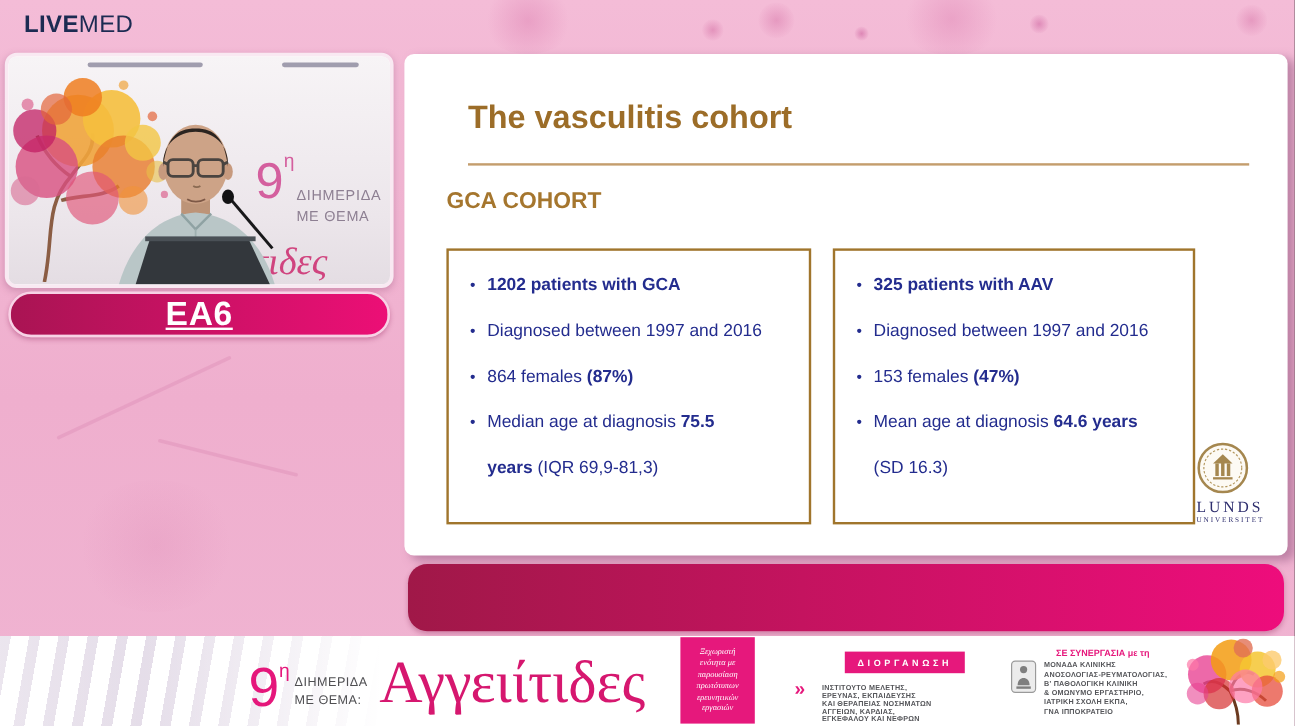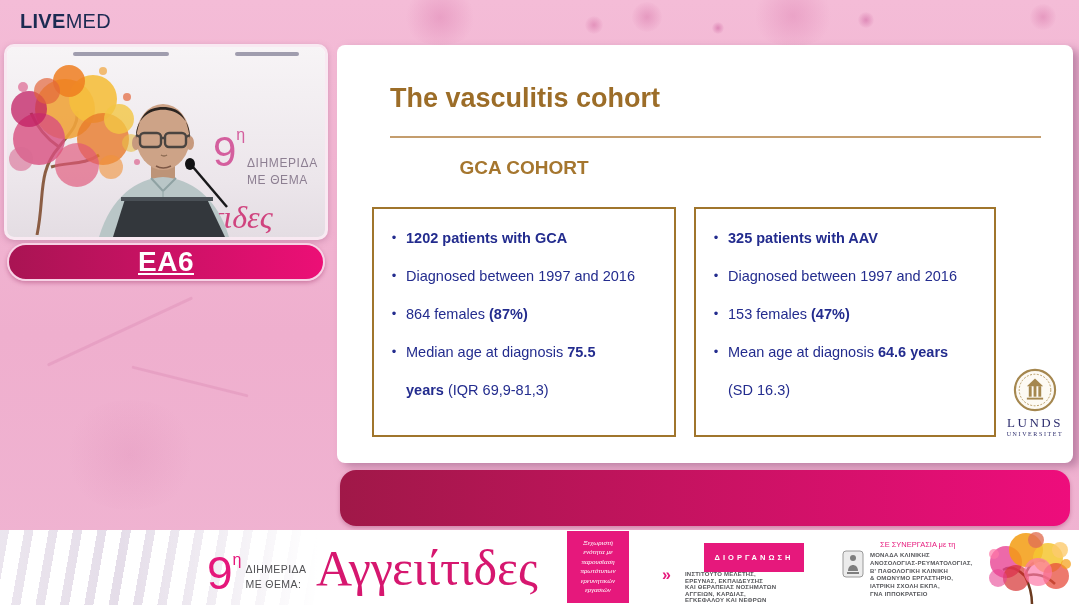--- a/index.html
+++ b/index.html
@@ -36,32 +36,32 @@
                    background:linear-gradient(90deg,#a91453,#ec0f76); border:2px solid #f7d2e5;
                    color:#fff; font-weight:bold; font-size:28px; letter-spacing:.5px;
                    display:flex; align-items:center; justify-content:center;
                    box-shadow:0 2px 4px rgba(140,20,80,.35);text-decoration:underline; }
 
   
   .slide { left:337px; top:45px; width:736px; height:418px; background:#fff; border-radius:8px;
            box-shadow:6px 4px 8px rgba(148,90,130,.55); }
   .slide-title { left:53px; top:38px; font-size:27px; font-weight:bold; color:#9c6d28; }
   .slide-rule { left:53px; top:91px; width:651px; height:2px; background:#c49d6d; }
-  .col-header { top:112px; text-align:center; font-size:19px; font-weight:bold; color:#a5762e; }
+  .col-header { top:112px; text-align:left; font-size:19px; font-weight:bold; color:#a5762e; }
   .col-header.gca { left:35px; width:304px; }
   .col-header.aav { left:357px; width:302px; }
   .cohort-box { top:162px; height:230px; border:2px solid #a0752c; padding:10px 6px 0 8px; background:#fff; }
   .cohort-box.gca { left:35px; width:304px; }
   .cohort-box.aav { left:357px; width:302px; }
   .bullet-row { display:flex; line-height:38px; font-size:14.5px; color:#232c8e; }
   .bullet-dot { width:24px; text-align:center; font-size:13px; }
   .bullet-text { flex:1; white-space:pre-wrap; }
   .b { font-weight:bold; }
 
-  .uni-logo { left:660px; top:323px; width:76px; display:flex; flex-direction:column; align-items:center; }
+  .uni-logo { left:660px; top:323px; width:76px; display:flex; flex-direction:column; }
   .uni-name { font-family:"Liberation Serif","DejaVu Serif",serif; font-size:13px; letter-spacing:2.5px;
               color:#2e2e6e; margin-top:3px; }
   .uni-sub  { font-family:"Liberation Serif","DejaVu Serif",serif; font-size:6px; letter-spacing:1.6px; color:#2e2e6e; }
 
   
   .banner { left:340px; top:470px; width:730px; height:56px; border-radius:16px;
             background:linear-gradient(90deg,#a01848 0%,#c4135f 45%,#ee0d7c 100%);
             display:flex; flex-direction:column; align-items:center; justify-content:center;
             color:#fff; font-weight:bold; font-size:17px; line-height:24px; text-align:center;
             text-shadow:0 1px 1px rgba(70,5,35,.4); box-shadow:0 2px 4px rgba(130,20,70,.3); }
@@ -74,27 +74,27 @@
   .f-badge { left:207px; top:9px; display:flex; }
   .f-num { font-size:46px; line-height:42px; color:#e5177b; }
   .f-num sup { font-size:16px; vertical-align:24px; }
   .f-theme { margin-left:4px; padding-top:23px; font-size:10.5px; line-height:15px; color:#4f4f52; letter-spacing:.4px; }
   .f-title { left:316px; top:12px; font-family:"Liberation Serif","DejaVu Serif",serif;
              font-size:50px; line-height:52px; color:#d6176f; }
   .f-note { left:567px; top:1px; width:62px; height:72px; background:#e6187c; color:#fff;
             font-family:"Liberation Serif","DejaVu Serif",serif; font-style:italic; font-size:7px;
             line-height:9.5px; display:flex; align-items:center; justify-content:center;
             text-align:center; white-space:pre-line; }
-  .f-org-bar { left:704px; top:13px; width:100px; height:29px; background:#e6187c; color:#fff;
+  .f-org-bar { left:704px; top:13px; width:100px; height:18px; background:#e6187c; color:#fff;
                font-size:7.5px; font-weight:bold; letter-spacing:3px; display:flex;
                align-items:center; justify-content:center; }
   .f-chevron { left:662px; top:36px; font-size:16px; font-weight:bold; color:#e6187c; letter-spacing:-2px; }
   .f-org-name { left:685px; top:41px; width:130px; font-size:6px; line-height:6.6px; font-weight:bold;
                 color:#55565a; white-space:pre-line; letter-spacing:.2px; }
-  .f-collab-hdr { left:870px; top:10px; font-size:7.5px; font-weight:normal; color:#e6187c;padding-left:10px; }
+  .f-collab-hdr { left:870px; top:10px; font-size:7.5px; font-weight:bold; color:#e6187c;padding-left:10px; }
   .f-collab-name { left:870px; top:22px; width:120px; font-size:6px; line-height:7.8px; font-weight:bold;
                    color:#55565a; white-space:pre-line; letter-spacing:.2px; }
   .f-emblem { left:842px; top:20px; }
   .f-tree { left:986px; top:2px; }
 
   .pre { white-space:pre-line; }
   .watermark { position:absolute; background:rgba(193,90,145,.16); border-radius:3px; pointer-events:none; }
 </style>
 </head>
 <body>

